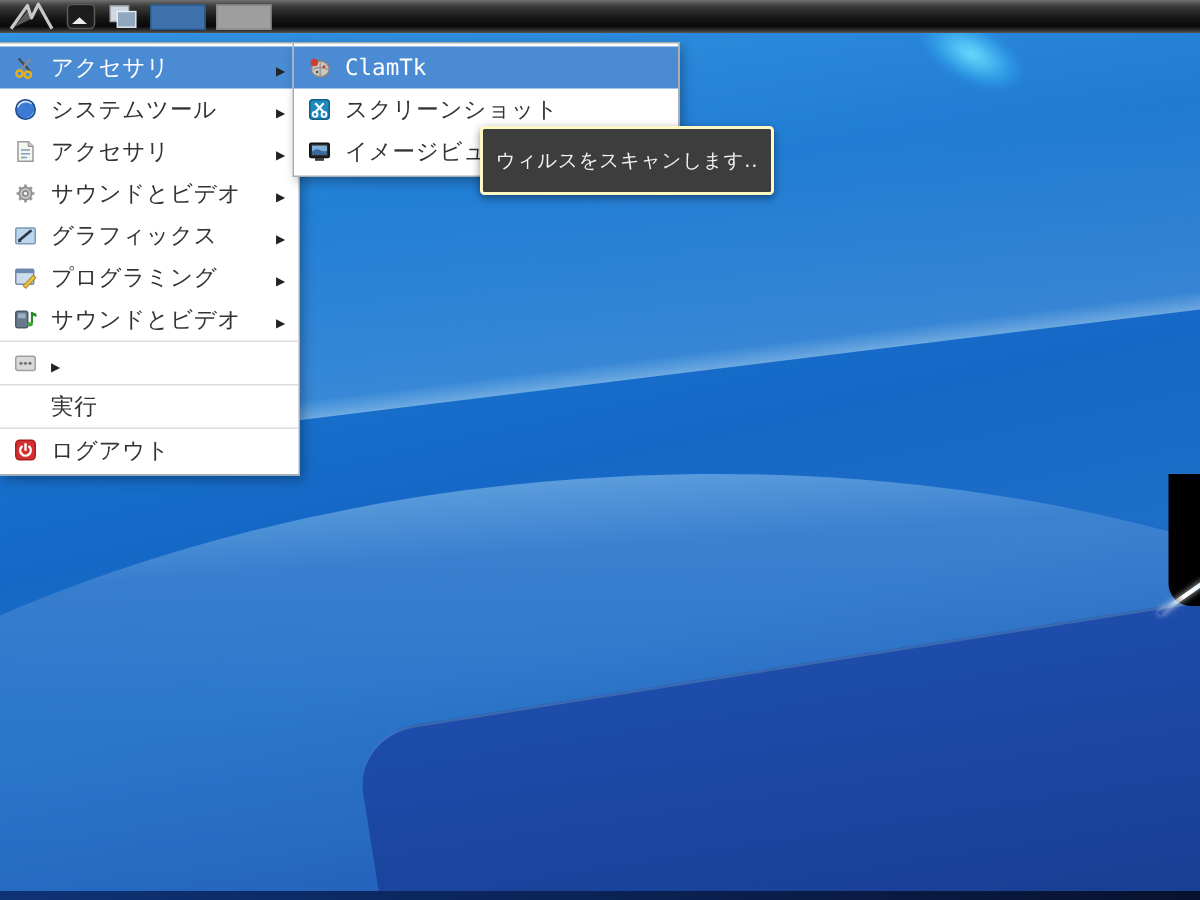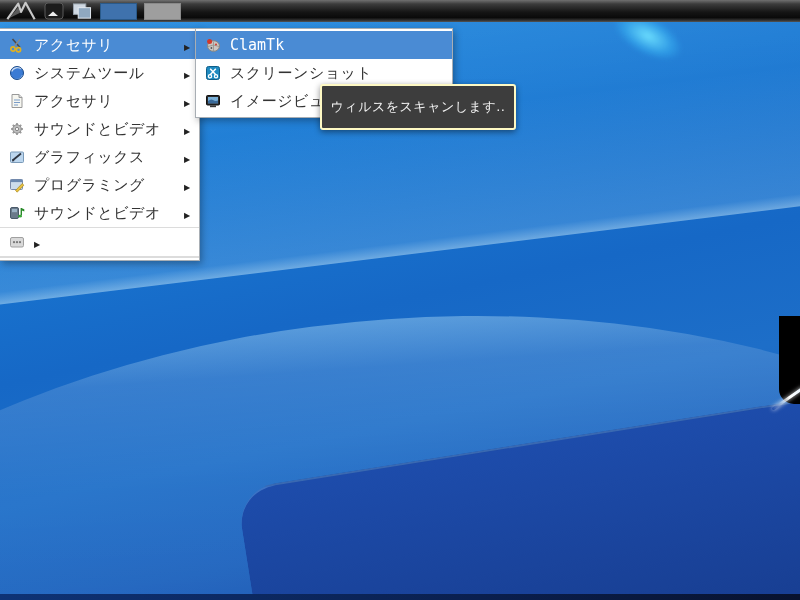--- a/index.html
+++ b/index.html
@@ -199,23 +199,37 @@
           <circle cx="5" cy="8.2" r="1.1" fill="#777"></circle>
           <circle cx="8" cy="8.2" r="1.1" fill="#777"></circle>
           <circle cx="11" cy="8.2" r="1.1" fill="#777"></circle>
         </svg>
       </span>
       <span class="mi-arrow"></span>
     </div>
 
     <div class="menu-sep"></div>
 
+    <div class="menu-item">
+      <span class="mi-icon"></span>
+      <span class="mi-label">実行</span>
+    </div>
 
     <div class="menu-sep"></div>
 
+    <div class="menu-item">
+      <span class="mi-icon">
+        <svg viewBox="0 0 16 16">
+          <rect x="1.5" y="1.5" width="13" height="13" rx="2.6" fill="#d62f2f" stroke="#a81f1f"></rect>
+          <path d="M8 4.2 v3.6" stroke="#fff" stroke-width="1.6" stroke-linecap="round"></path>
+          <path d="M5.5 5.8 a3.5 3.5 0 1 0 5 0" fill="none" stroke="#fff" stroke-width="1.6" stroke-linecap="round"></path>
+        </svg>
+      </span>
+      <span class="mi-label">ログアウト</span>
+    </div>
   </div>
 
   <div class="submenu">
 
     <div class="menu-item sel">
       <span class="mi-icon">
         <svg viewBox="0 0 16 16">
           <ellipse cx="8.5" cy="9" rx="6" ry="5.3" fill="#cac6c2" stroke="#8a8680"></ellipse>
           <circle cx="4.6" cy="4.6" r="2.5" fill="#d4392a"></circle>
           <path d="M8.5 4.5 V14 M3 9.5 Q8.5 6.5 14 9.5" stroke="#9a9690" fill="none" stroke-width="0.9"></path>

